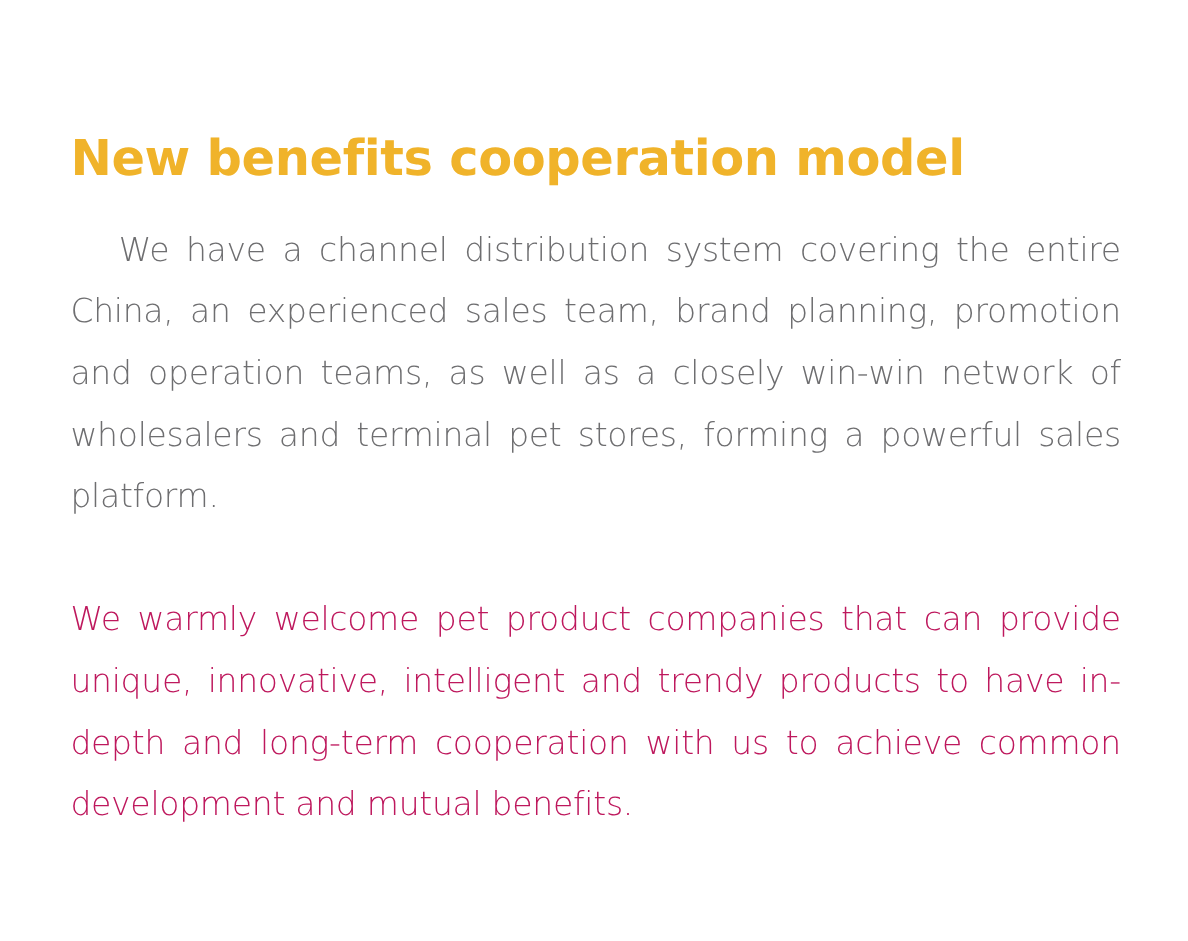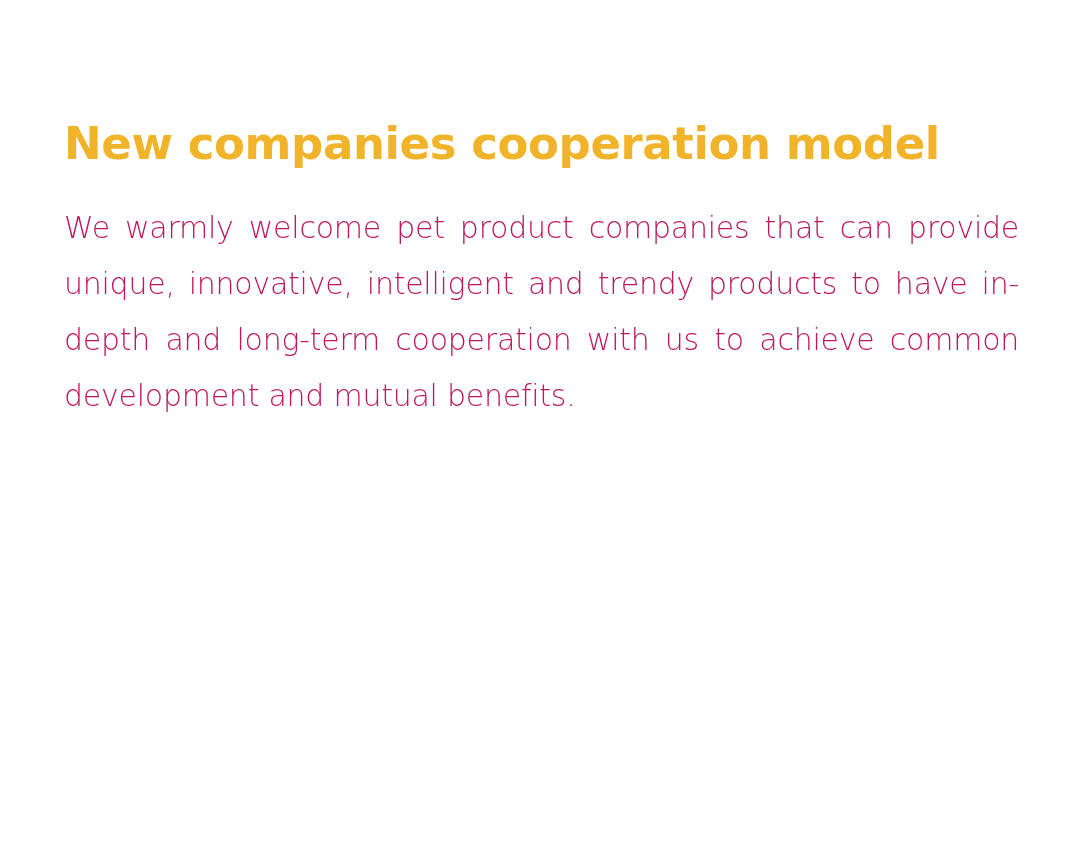--- a/index.html
+++ b/index.html
@@ -58,19 +58,20 @@
   .para + .para {
     margin-top: 56px;
   }
   
 </style>
 </head>
 <body>
 
 <div class="slide" style="background: rgb(255, 255, 255);">
 
-  <h1 class="slide-title" style="color: rgb(240, 179, 42);">New companies cooperation model</h1>
+  <h1 class="slide-title" style="color: rgb(240, 179, 42);">New benefits cooperation model</h1>
 
   <div class="body-block">
+    <p class="para indented" style="color: rgb(110, 110, 112); text-indent: 44px;">We have a channel distribution system covering the entire China, an experienced sales team, brand planning, promotion and operation teams, as well as a closely win-win network of wholesalers and terminal pet stores, forming a powerful sales platform.</p>
     <p class="para" style="color: #be185d; text-indent: 0px;">We warmly welcome pet product companies that can provide unique, innovative, intelligent and trendy products to have in-depth and long-term cooperation with us to achieve common development and mutual benefits.</p>
   </div>
 
 </div>
 
 </body></html>

